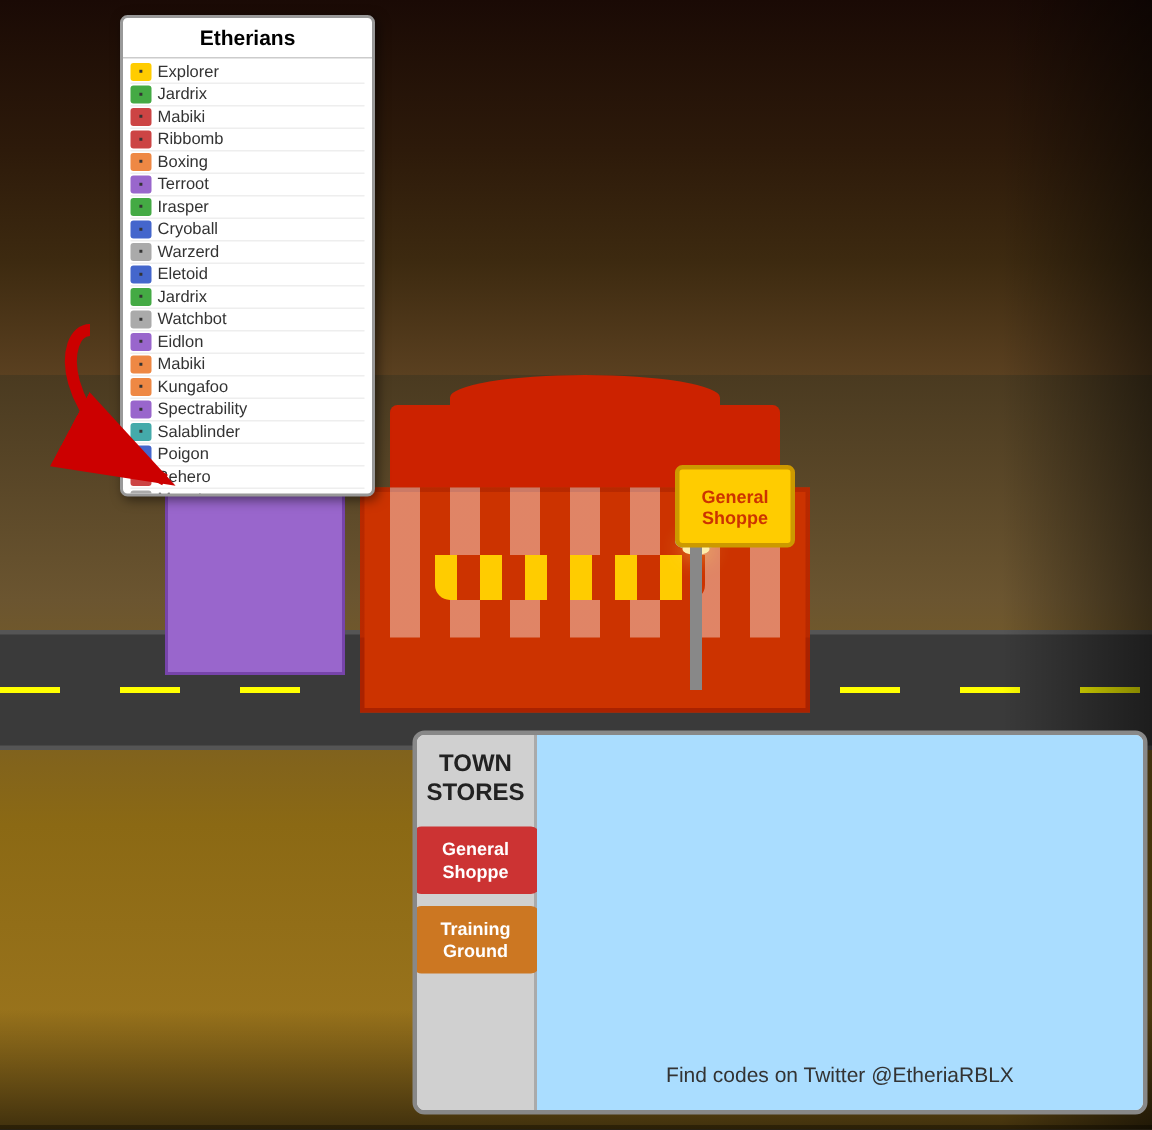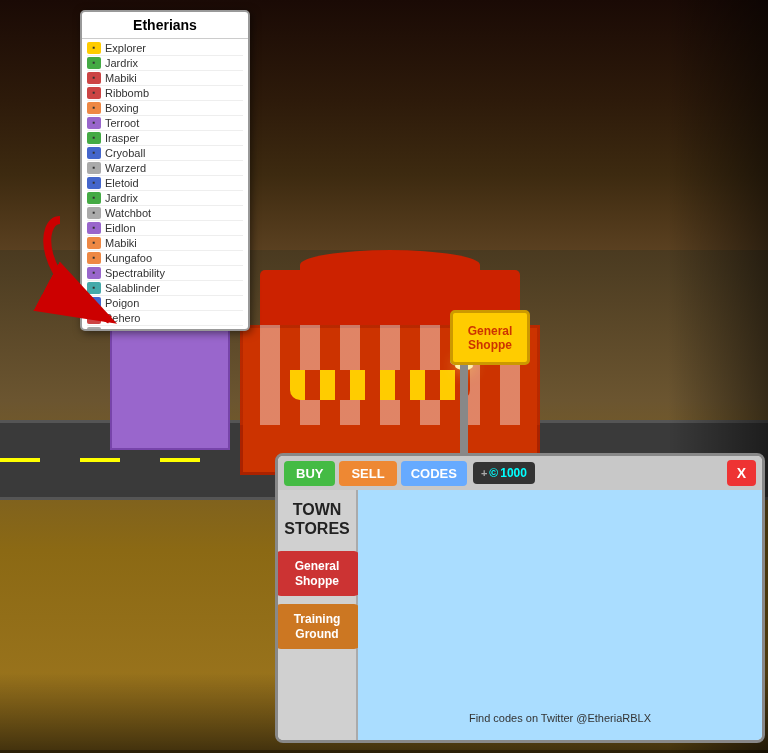--- a/index.html
+++ b/index.html
@@ -381,21 +381,21 @@
       flex: 1;
       background: #aaddff;
       display: flex;
       flex-direction: column;
       align-items: center;
       justify-content: flex-end;
       padding: 10px;
       position: relative;
     }
     .find-codes-text {
-      font-size: 11px;
+      font-size: 14px;
       color: #333;
       margin-bottom: 6px;
       text-align: left;
     }
     .input-code-field {
       width: 200px;
       padding: 6px 10px;
       border: 2px solid #aaa;
       border-radius: 4px;
       font-size: 14px;
@@ -571,31 +571,20 @@
   <defs>
     <marker id="arrowhead2" markerWidth="10" markerHeight="7" refX="9" refY="3.5" orient="auto">
       <polygon points="0 0, 10 3.5, 0 7" fill="#cc0000"></polygon>
     </marker>
   </defs>
   <path d="M100,120 C120,80 60,50 20,20" stroke="#cc0000" stroke-width="8" fill="none" marker-end="url(#arrowhead2)"></path>
 </svg>
 
 <div class="game-ui">
 
-  <div class="toolbar">
-    <button class="btn-buy">BUY</button>
-    <button class="btn-sell">SELL</button>
-    <button class="btn-codes">CODES</button>
-    <div class="currency-display">
-      <span class="plus-icon">+</span>
-      <span>©</span>
-      <span>1000</span>
-    </div>
-    <button class="btn-close">X</button>
-  </div>
 
   <div class="main-content">
 
     <div class="town-stores-sidebar">
       <div class="town-stores-title">TOWN<br>STORES</div>
       <button class="store-btn store-btn-general">General<br>Shoppe</button>
       <button class="store-btn store-btn-training">Training<br>Ground</button>
     </div>
 
     <div class="codes-panel">

